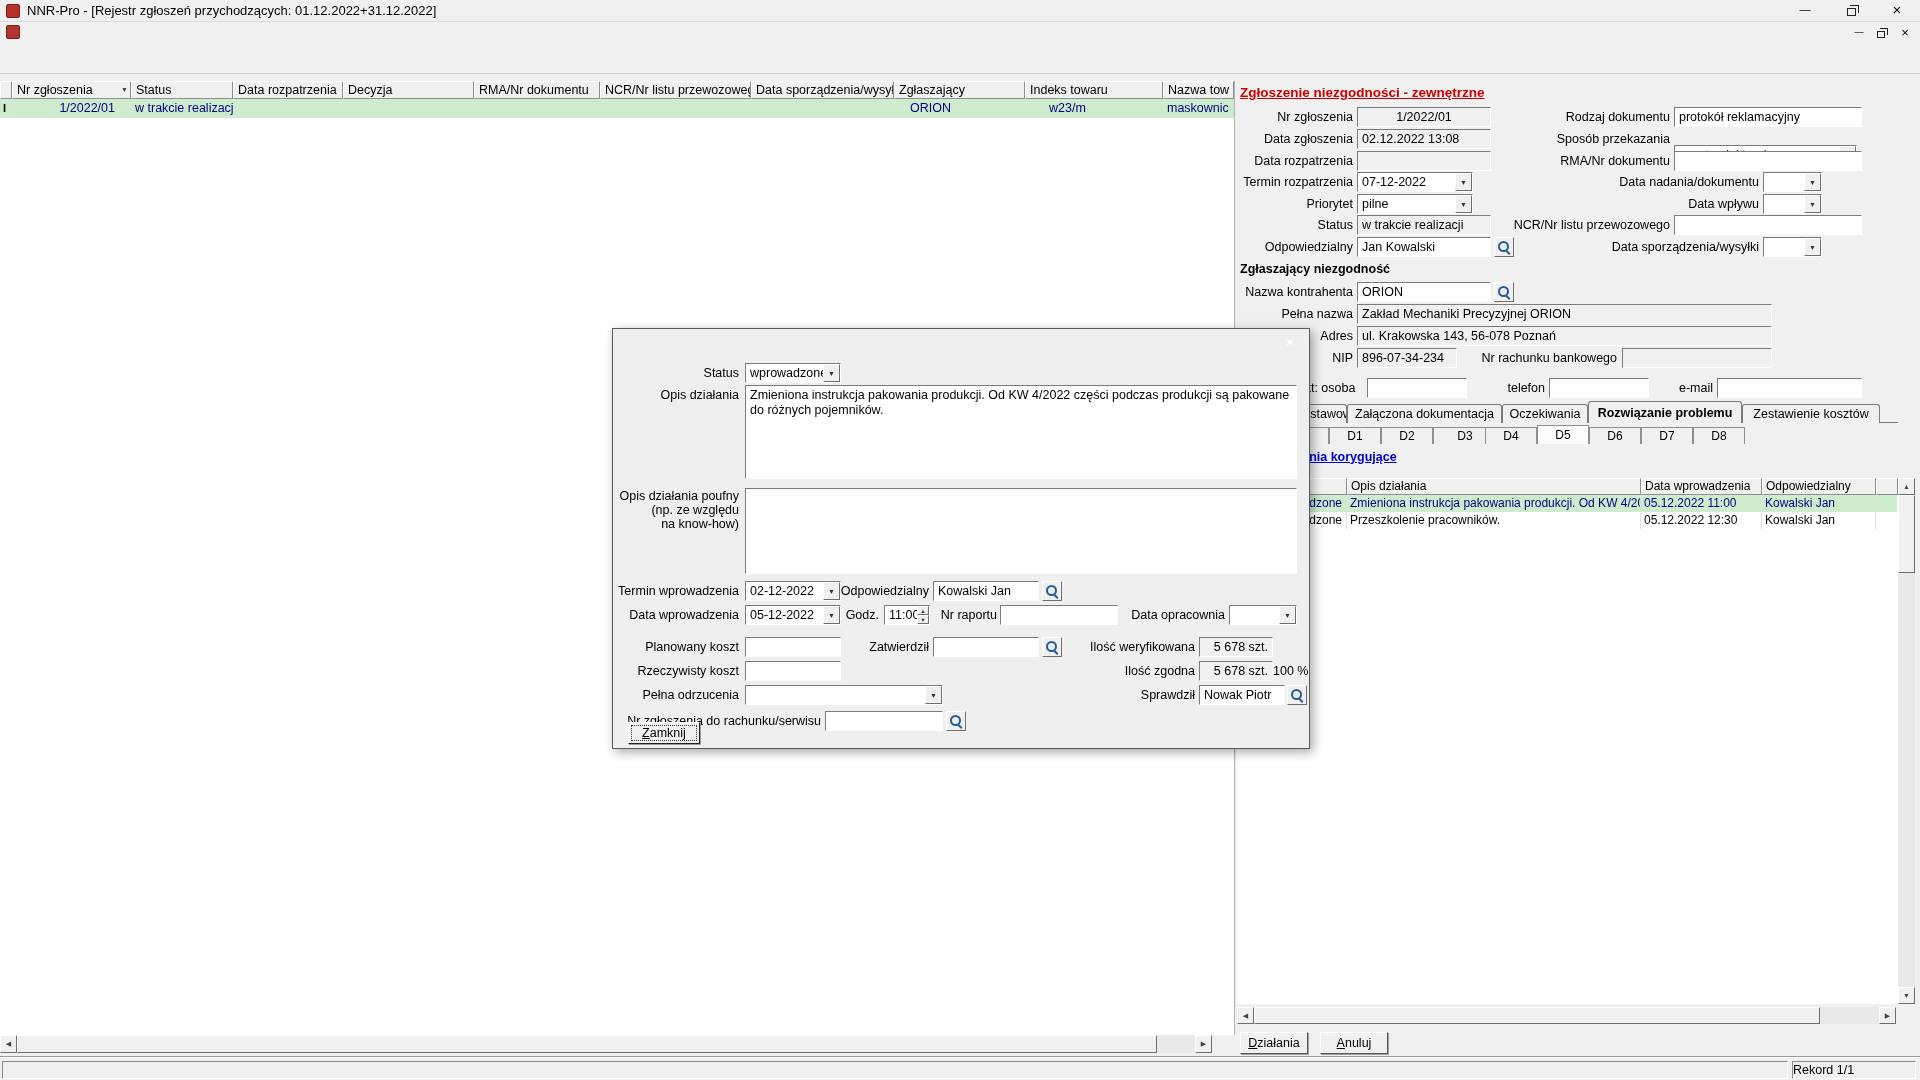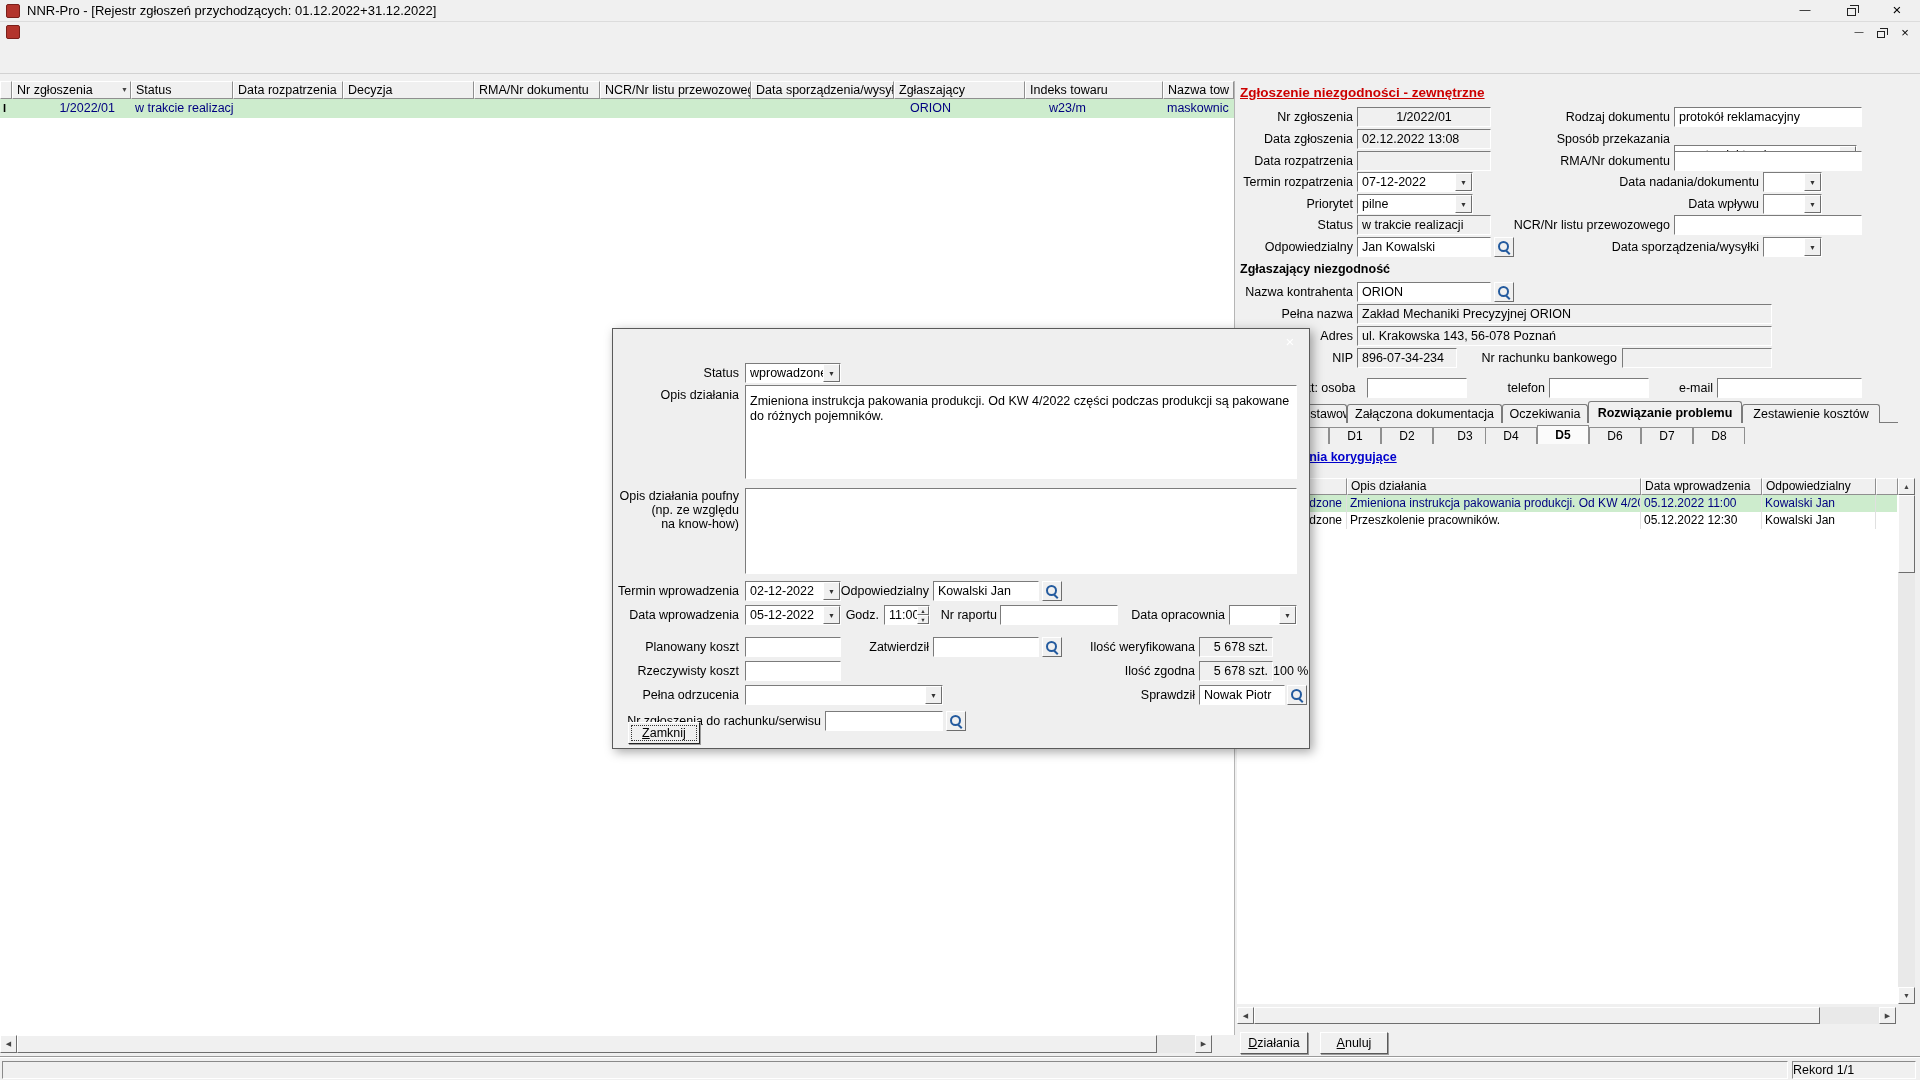--- a/index.html
+++ b/index.html
@@ -24,21 +24,21 @@
 .btn.def{outline:1px dotted #333;outline-offset:-4px;border-color:#fff #222 #222 #fff}
 .ufirst::first-letter{text-decoration:underline}
 .menu-item{padding:0 9px;line-height:21px;font-size:13px;white-space:nowrap}
 .tbtn{position:absolute;top:47px;width:23px;height:23px;background:#f0f0f0;border:1px solid;border-color:#fff #8f8f8f #8f8f8f #fff;display:flex;align-items:center;justify-content:center;font-size:13px}
 .tsep{position:absolute;top:47px;width:2px;height:23px;border-left:1px solid #9a9a9a;border-right:1px solid #fff}
 .gh{height:18px;background:#f0f0f0;border-top:1px solid #fff;border-left:1px solid #fff;border-right:1px solid #8f8f8f;border-bottom:1px solid #8f8f8f;padding:0 4px;line-height:16px;white-space:nowrap;overflow:hidden;flex:none}
 .gc{height:19px;line-height:19px;padding:0 4px;white-space:nowrap;overflow:hidden;flex:none}
 .tab{position:absolute;background:#f0f0f0;border:1px solid #7b7b7b;border-bottom:none;border-radius:3px 3px 0 0;display:flex;align-items:center;justify-content:center;white-space:nowrap;overflow:hidden;height:19px;top:404px}
 .tab.active{top:401px;height:22px;font-weight:bold;z-index:3;background:#f0f0f0}
 .stab{position:absolute;top:427px;height:17px;background:#f0f0f0;border:1px solid #8f8f8f;border-bottom:none;display:flex;align-items:center;justify-content:center;font-size:12px}
-.stab.active{font-weight:bold;background:#fbfbfb;top:425px;height:19px}
+.stab.active{font-weight:normal;background:#fbfbfb;top:425px;height:19px}
 .th{position:absolute;top:478px;height:17px;background:#f0f0f0;border-top:1px solid #fff;border-left:1px solid #fff;border-right:1px solid #8f8f8f;border-bottom:1px solid #8f8f8f;padding:0 3px;line-height:15px;white-space:nowrap;overflow:hidden;font-size:12px}
 .td{position:absolute;height:17px;line-height:17px;padding:0 3px;white-space:nowrap;overflow:hidden;font-size:12px;border-right:1px solid #e0e0e0}
 .sbtrack{position:absolute;background:#e9e9e9}
 .sbbtn{position:absolute;background:#f0f0f0;border:1px solid;border-color:#fff #6e6e6e #6e6e6e #fff;display:flex;align-items:center;justify-content:center;font-size:7px;color:#444}
 .sbthumb{position:absolute;background:#f0f0f0;border:1px solid;border-color:#fff #6e6e6e #6e6e6e #fff}
 </style>
 </head>
 <body>
 
 <div class="abs" style="left:0;top:0;width:1920px;height:22px;background:#f0f0f0;border-bottom:1px solid #dcdcdc">
@@ -376,21 +376,21 @@
 <div class="abs" style="left:612px;top:328px;width:698px;height:421px;background:#efefef;border:1px solid #5a5a5a;box-shadow:3px 3px 10px rgba(0,0,0,0.35);z-index:10">
   <div class="abs" style="left:658px;top:0;width:38px;height:27px;color:#fff;text-align:center;line-height:25px;font-size:15px;z-index:11"><span>×</span></div>
 
   <div class="rlbl" style="right:570px;top:34px">Status</div>
   <div class="fld" style="left:132px;top:34px;width:96px">
       <span class="val">wprowadzone</span>
       <span class="cbtn">▼</span>
     </div>
 
   <div class="rlbl" style="right:570px;top:56px">Opis działania</div>
-  <div class="abs" style="left:132px;top:56px;width:552px;height:94px;background:#fff;border:1px solid;border-color:#7b7b7b #fff #fff #7b7b7b;padding:8px 4px;line-height:15px;overflow:hidden"><span>Zmieniona instrukcja pakowania produkcji. Od KW 4/2022 części podczas produkcji są pakowane do różnych pojemników.</span></div>
+  <div class="abs" style="left:132px;top:56px;width:552px;height:94px;background:#fff;border:1px solid;border-color:#7b7b7b #fff #fff #7b7b7b;padding:2px 4px;line-height:15px;overflow:hidden"><span>Zmieniona instrukcja pakowania produkcji. Od KW 4/2022 części podczas produkcji są pakowane do różnych pojemników.</span></div>
 
   <div class="abs" style="right:570px;top:160px;text-align:right;line-height:14px;white-space:nowrap">
     <div>Opis działania poufny</div>
     <div>(np. ze względu</div>
     <div>na know-how)</div>
   </div>
   <div class="abs" style="left:132px;top:159px;width:552px;height:86px;background:#fff;border:1px solid;border-color:#7b7b7b #fff #fff #7b7b7b;padding:2px 4px;line-height:15px;overflow:hidden"><span></span></div>
 
   <div class="rlbl" style="right:570px;top:252px">Termin wprowadzenia</div>
   <div class="fld" style="left:132px;top:252px;width:96px">

